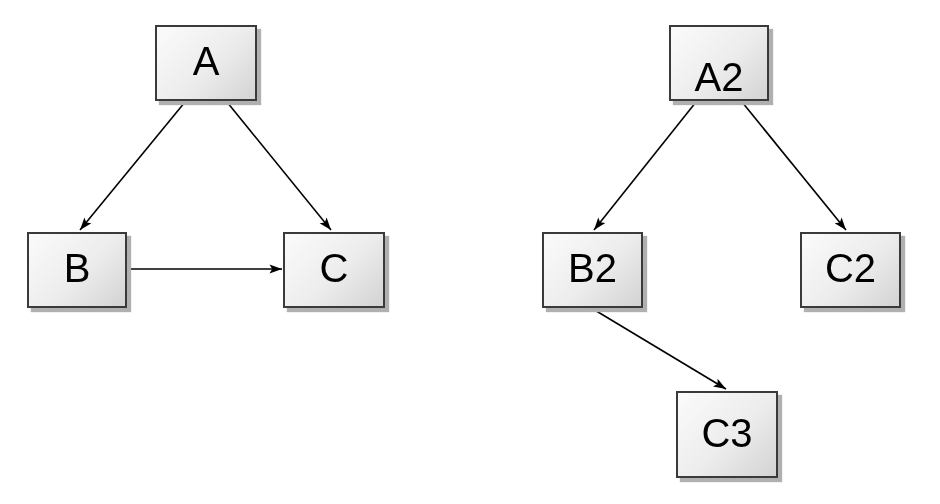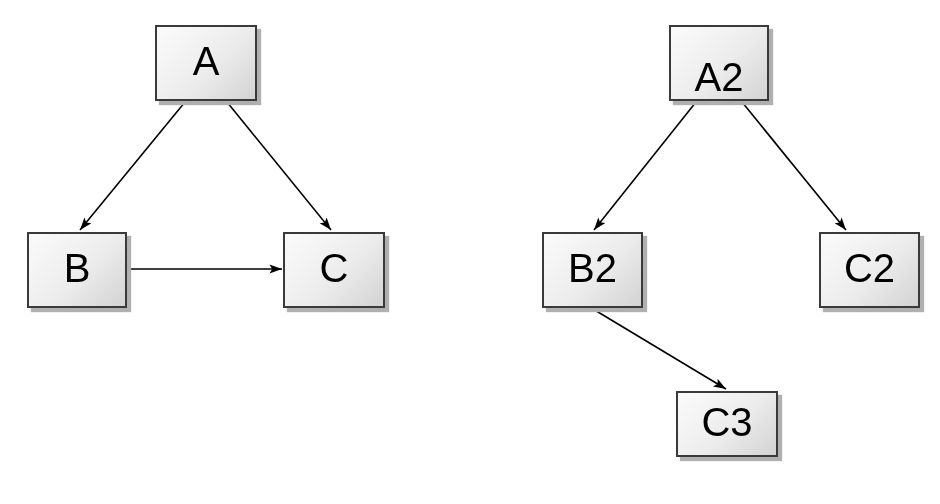--- a/index.html
+++ b/index.html
@@ -74,20 +74,20 @@
       </div>
       <div class="node" style="left: 283px; top: 232px; width: 102px; height: 76px;">
         <span class="node-label">C</span>
       </div>
       <div class="node" style="left: 669px; top: 25px; width: 100px; height: 76px; align-items: flex-end;">
         <span class="node-label">A2</span>
       </div>
       <div class="node" style="left: 542px; top: 232px; width: 101px; height: 76px; text-align: center;">
         <span class="node-label">B2</span>
       </div>
-      <div class="node" style="left: 800px; top: 232px; width: 101px; height: 76px; margin-left: 19px;">
+      <div class="node" style="left: 800px; top: 232px; width: 101px; height: 76px;">
         <span class="node-label">C2</span>
       </div>
-      <div class="node" style="left: 676px; top: 391px; width: 102px; height: 66px; text-align: center;">
+      <div class="node" style="left: 676px; top: 391px; width: 102px; height: 87px; text-align: center;">
         <span class="node-label">C3</span>
       </div>
     </div>
 </div>
 
 </body></html>

